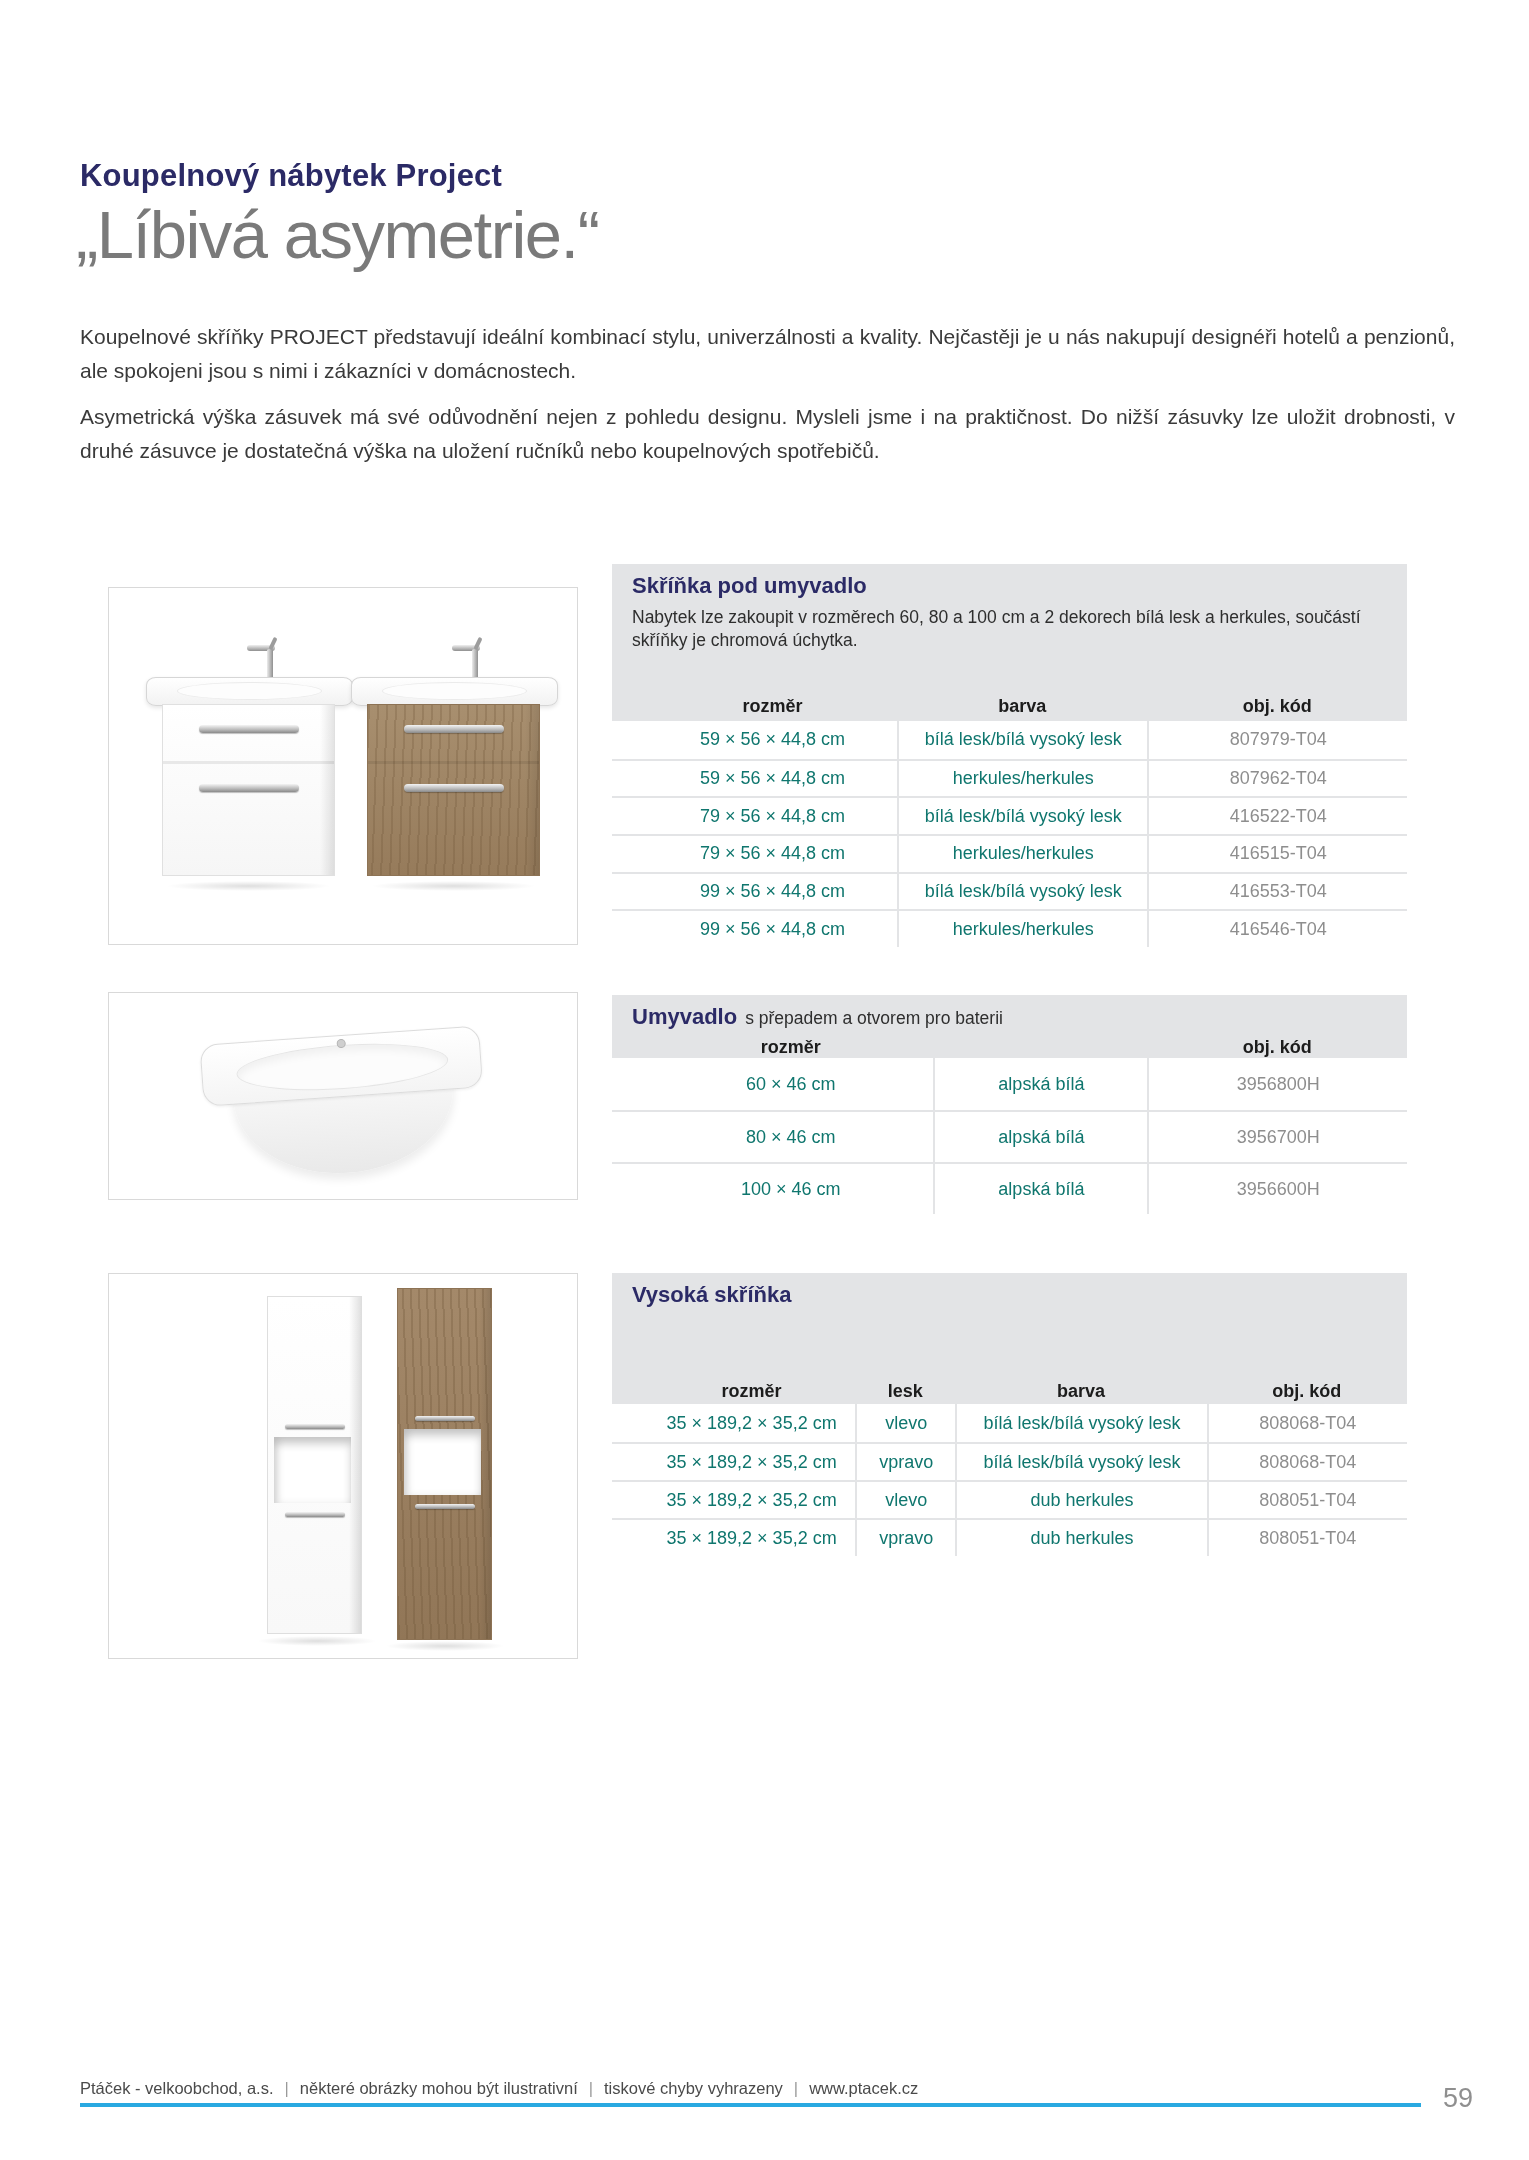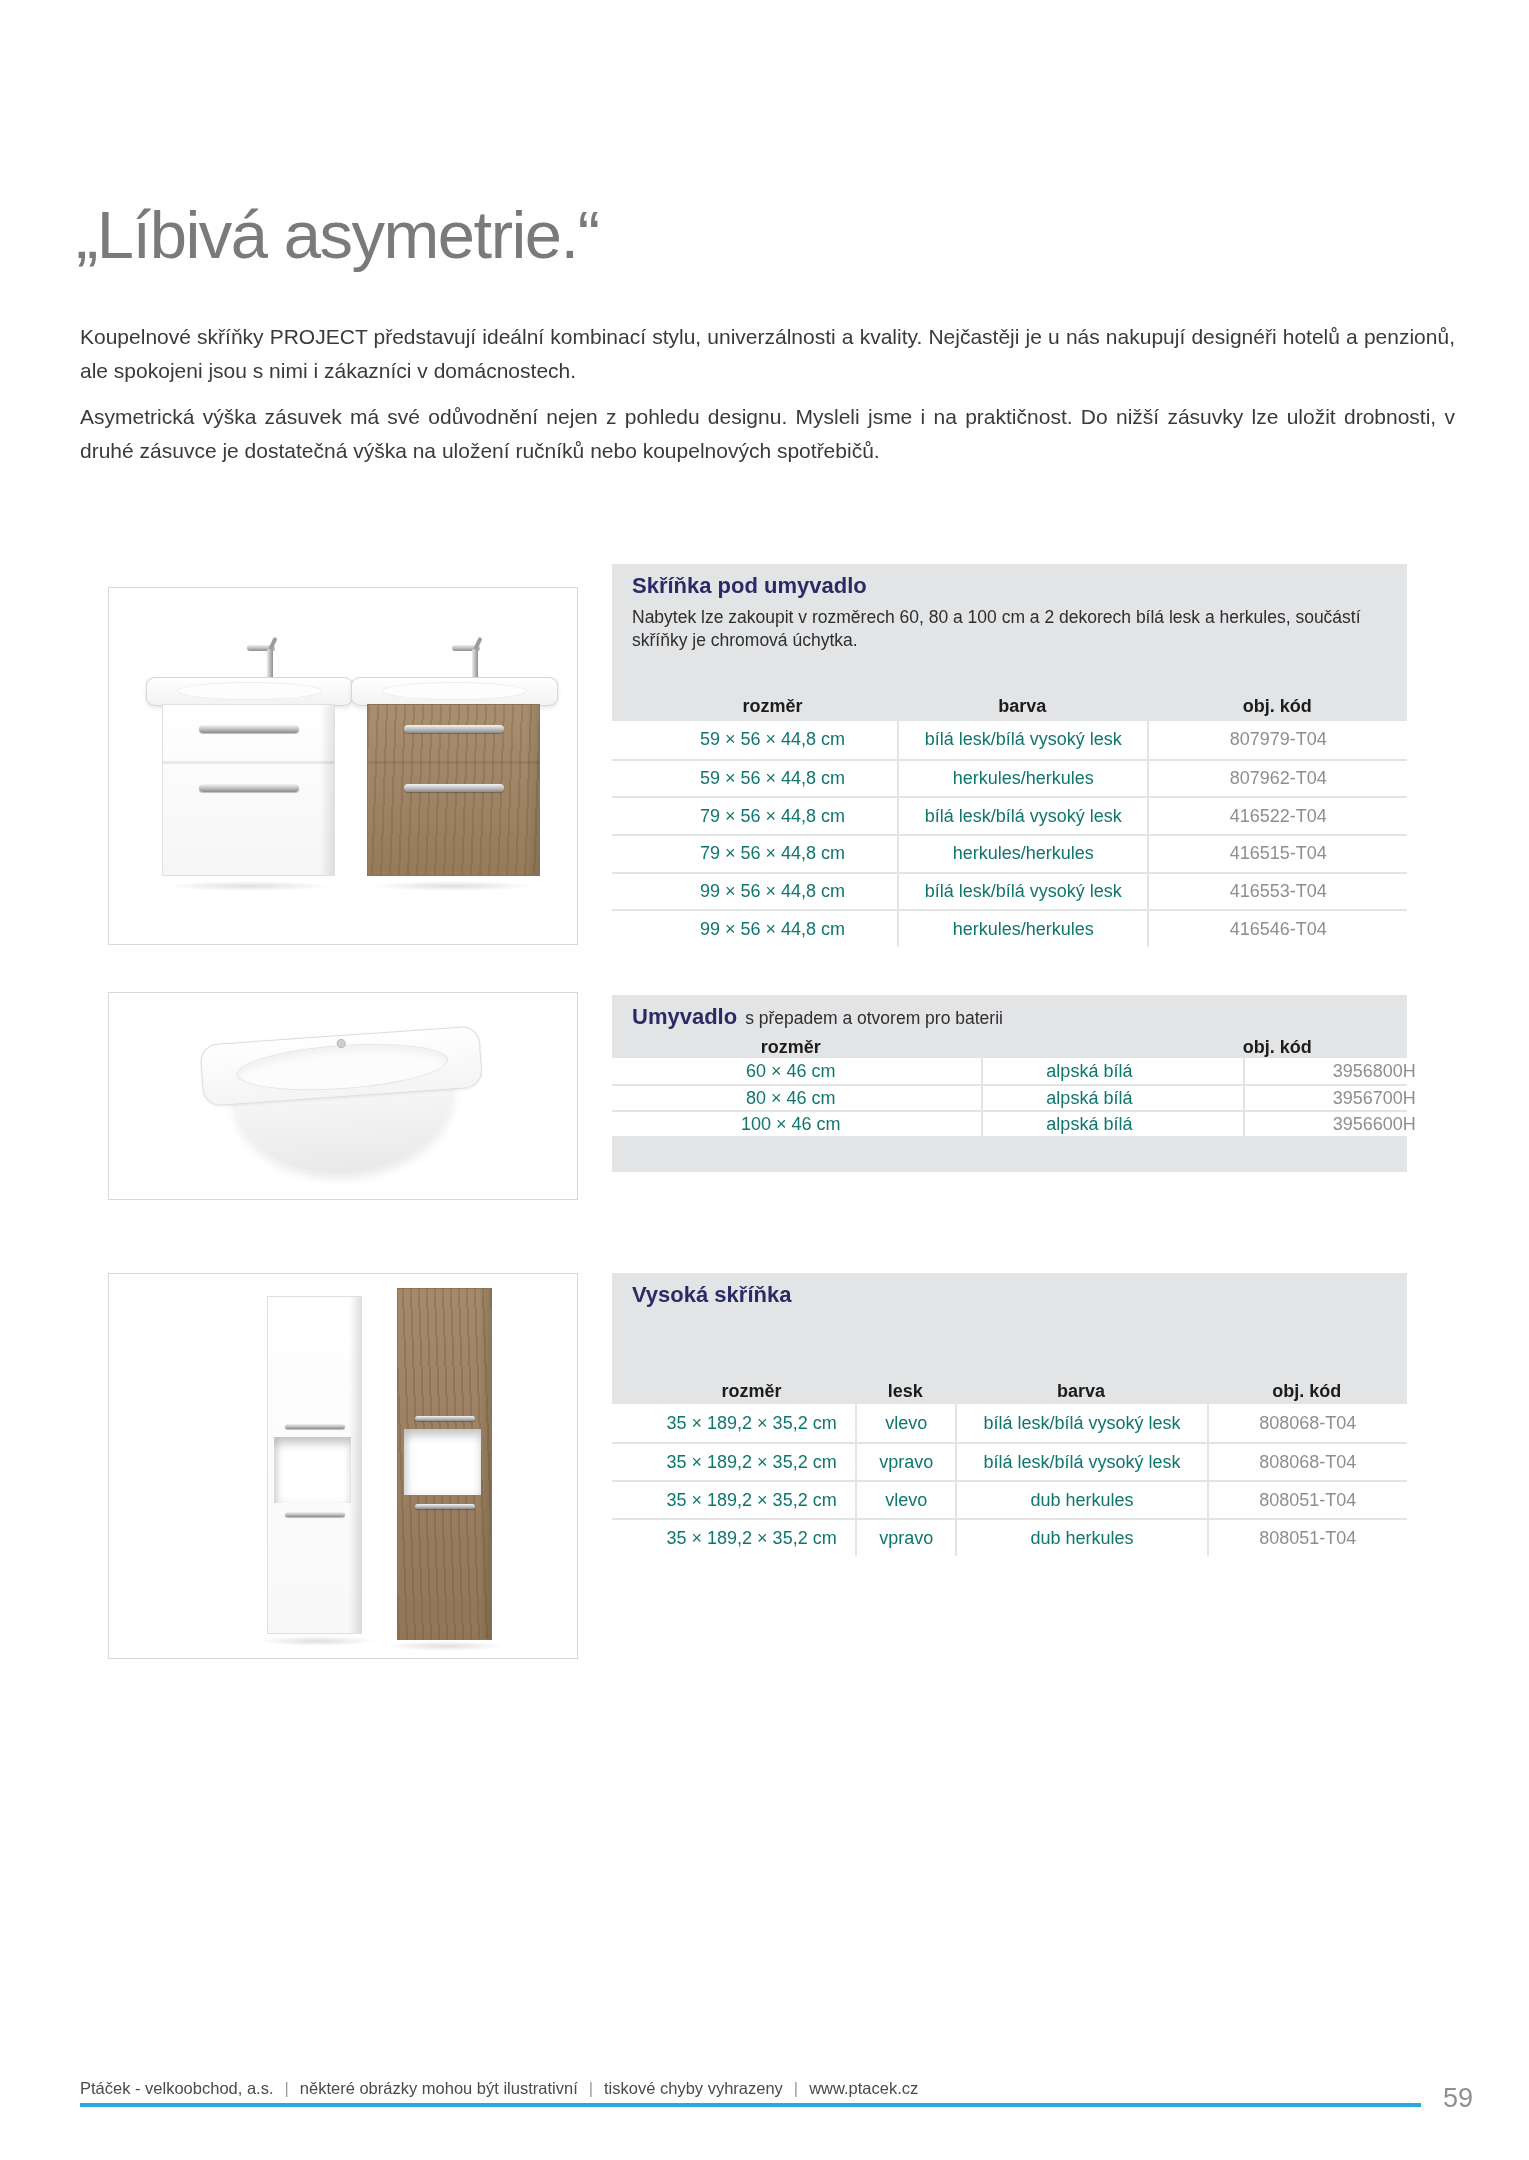--- a/index.html
+++ b/index.html
@@ -42,21 +42,21 @@
   .tcell + .tcell{border-left:2px solid var(--panel);}
   .tcell.code{color:var(--code);}
   .t1 .hrow,.t1 .trow{grid-template-columns:32.8% 33% 34.2%;}
   .t2 .hrow,.t2 .trow{grid-template-columns:37.6% 28.2% 34.2%;}
   .t3 .hrow,.t3 .trow{grid-template-columns:27.3% 13.2% 33.1% 26.4%;}
   .t1 .hrow{top:127px;height:30px;}
   .t1 .rows{top:157px;}
   .t1 .trow{height:37.66px;box-sizing:border-box;}
   .t2 .hrow{top:41px;height:22px;}
   .t2 .rows{top:63px;}
-  .t2 .trow{height:26px;box-sizing:border-box;gap:48px;}
+  .t2 .trow{height:52px;box-sizing:border-box;}
   .t3 .hrow{top:105px;height:26px;}
   .t3 .rows{top:131px;}
   .t3 .trow{height:38px;box-sizing:border-box;}
   
   .vanity{position:absolute;width:215px;height:245px;}
   .vanity .pipe{position:absolute;left:126px;top:6px;width:6px;height:30px;border-radius:2px;
     background:linear-gradient(90deg,#ececec,#909090);}
   .vanity .spout{position:absolute;left:106px;top:2px;width:28px;height:6px;border-radius:3px;
     background:linear-gradient(#f0f0f0,#8f8f8f);}
   .vanity .lever{position:absolute;left:130px;top:-6px;width:4px;height:13px;background:#9c9c9c;transform:rotate(26deg);border-radius:2px;}
@@ -106,20 +106,21 @@
   .footer-text{left:80px;top:2079px;font-size:16.5px;color:#4a4a4a;}
   .footer-text .sep{color:#9a9a9a;margin:0 11px;}
   .footer-line{left:80px;top:2103px;width:1341px;height:4px;background:var(--blue);}
   .page-num{left:1443px;top:2083px;font-size:27px;color:#8f8f8f;}
 </style>
 </head>
 <body>
 
 <div class="page">
 
+  <div class="abs kicker">Koupelnový nábytek Project</div>
   <div class="abs headline">„Líbivá asymetrie.“</div>
   <div class="abs intro p1">Koupelnové skříňky PROJECT představují ideální kombinací stylu, univerzálnosti a kvality. Nejčastěji je u nás nakupují designéři hotelů a penzionů, ale spokojeni jsou s nimi i zákazníci v domácnostech.</div>
   <div class="abs intro p2">Asymetrická výška zásuvek má své odůvodnění nejen z pohledu designu. Mysleli jsme i na praktičnost. Do nižší zásuvky lze uložit drobnosti, v druhé zásuvce je dostatečná výška na uložení ručníků nebo koupelnových spotřebičů.</div>
 
   <div class="abs imgbox b1">
     <div class="vanity" style="left:32px;top:55px;">
       <div class="spout"></div>
       <div class="pipe"></div>
       <div class="lever"></div>
       <div class="basin">

